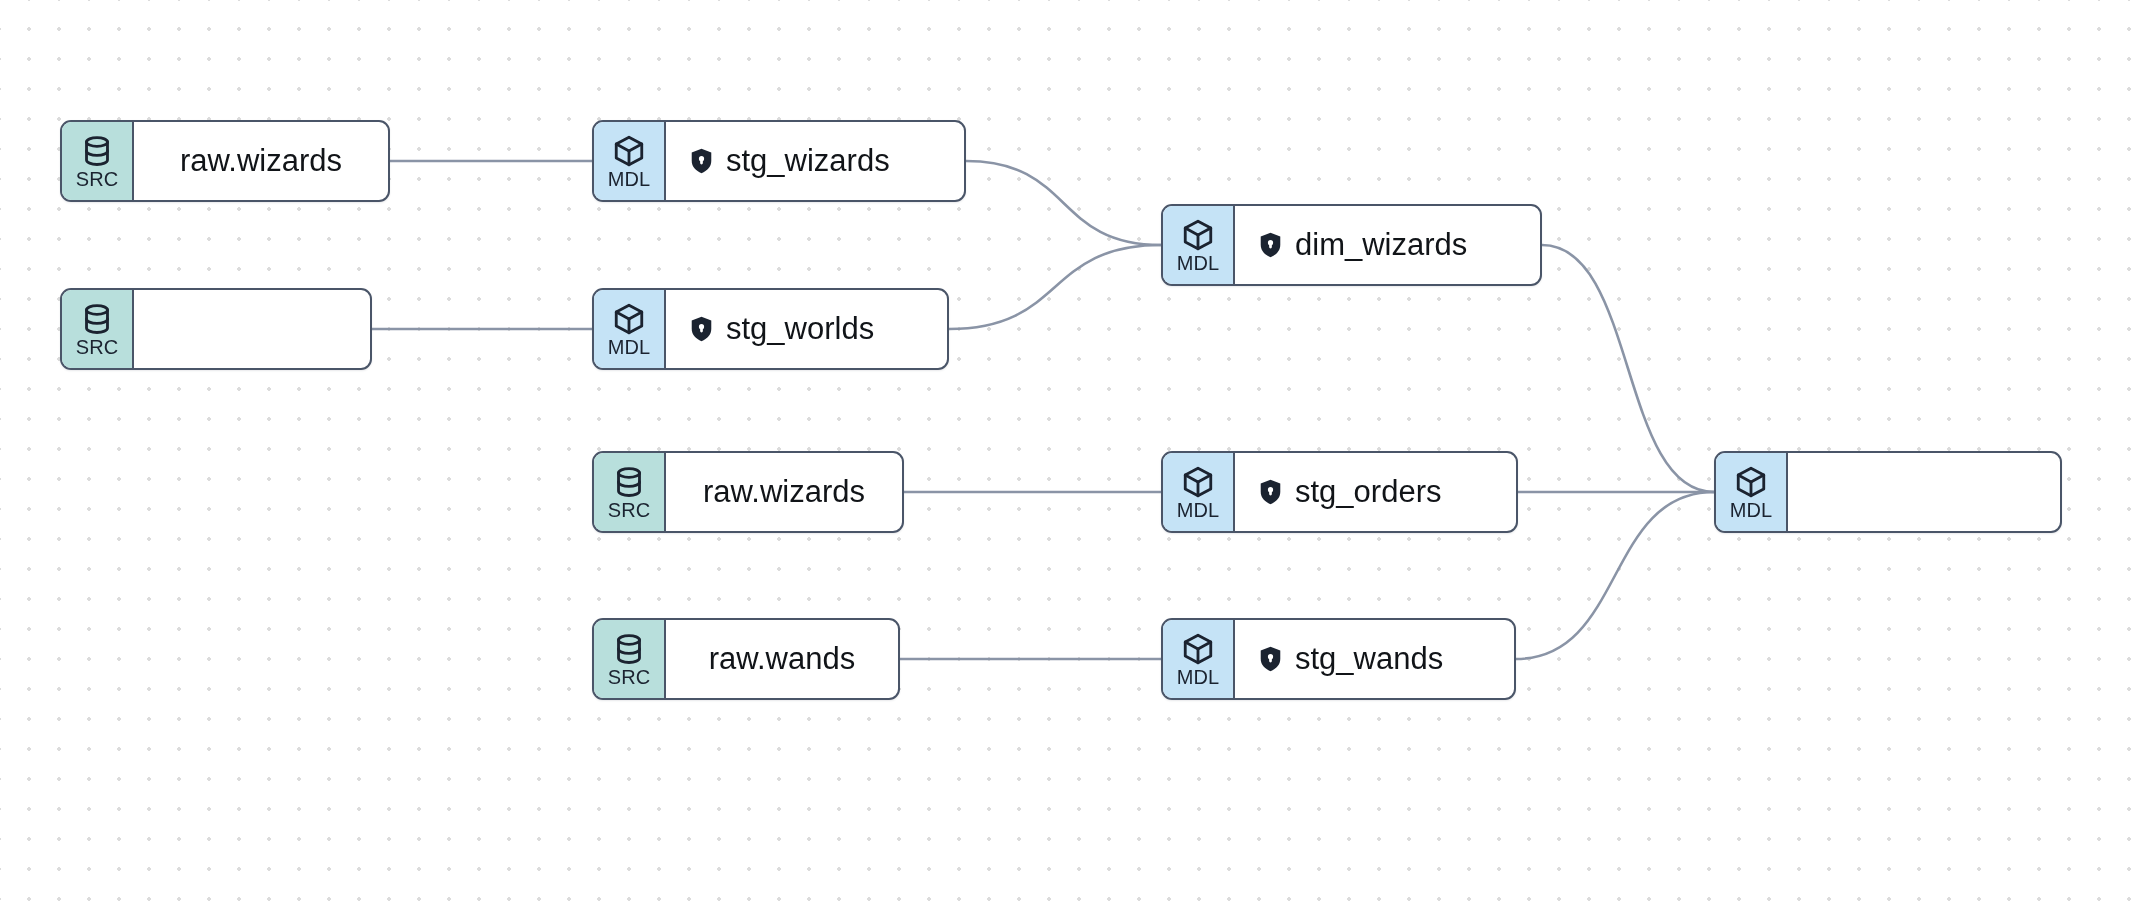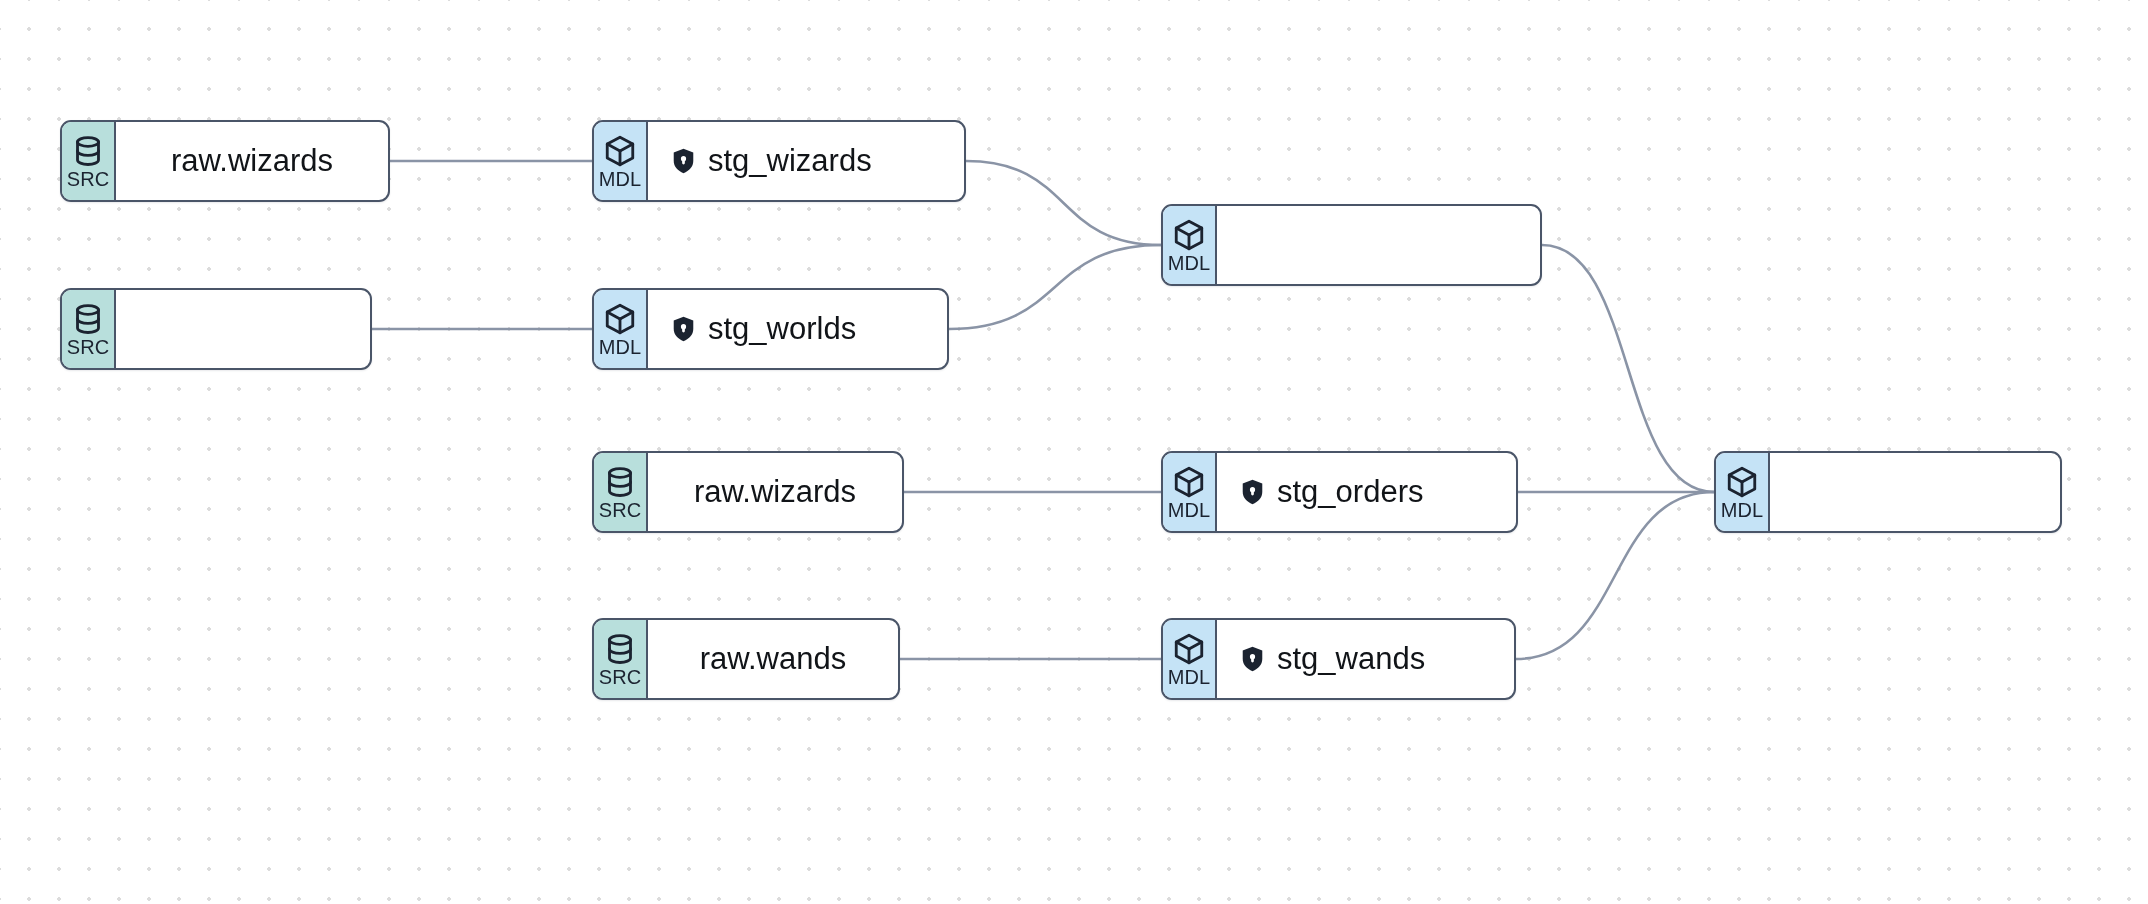--- a/index.html
+++ b/index.html
@@ -21,21 +21,21 @@
     display:flex;
     align-items:stretch;
     background:#ffffff;
     border:2.4px solid #4a5568;
     border-radius:11px;
     box-shadow:0 1px 2px rgba(30,40,60,0.10);
     overflow:hidden;
   }
   .badge {
     flex:0 0 auto;
-    width:54px;
+    width:72px;
     display:flex;
     flex-direction:column;
     align-items:center;
     justify-content:center;
     gap:1px;
     border-right:2.2px solid #4a5568;
     padding:6px 0 5px;
   }
   .node.src .badge { background:#b8dfdc; }
   .node.mdl .badge { background:#c5e3f6; }
@@ -237,20 +237,30 @@
     <div class="badge">
       <span class="badge-icon">
             <svg viewBox="0 0 24 24" fill="none" stroke="#1b2330" stroke-width="2" stroke-linecap="round" stroke-linejoin="round">
               <path d="M12 2.3 21 7.1v9.8L12 21.7 3 16.9V7.1Z"></path>
               <path d="M3 7.1 12 12l9-4.9"></path>
               <path d="M12 12v9.7"></path>
             </svg>
           </span>
       <span class="badge-text">MDL</span>
     </div>
+    <div class="body">
+      <span class="lock-icon">
+            <svg viewBox="0 0 22 25" xmlns="http://www.w3.org/2000/svg">
+              <path d="M11 0.8 20.4 4.4v8.1c0 5.3-3.9 9.6-9.4 11.7C5.5 22.1 1.6 17.8 1.6 12.5V4.4Z" fill="#1b2330"></path>
+              <circle cx="11" cy="10.3" r="2.5" fill="#ffffff"></circle>
+              <rect x="9.7" y="10.6" width="2.6" height="5.2" rx="1.3" fill="#ffffff"></rect>
+            </svg>
+          </span>
+      <span class="node-label">dim_wizards</span>
+    </div>
   </div>
       <div class="node mdl" style="left: 1714px; top: 451px; width: 348px; height: 82px;">
     <div class="badge">
       <span class="badge-icon">
             <svg viewBox="0 0 24 24" fill="none" stroke="#1b2330" stroke-width="2" stroke-linecap="round" stroke-linejoin="round">
               <path d="M12 2.3 21 7.1v9.8L12 21.7 3 16.9V7.1Z"></path>
               <path d="M3 7.1 12 12l9-4.9"></path>
               <path d="M12 12v9.7"></path>
             </svg>
           </span>

